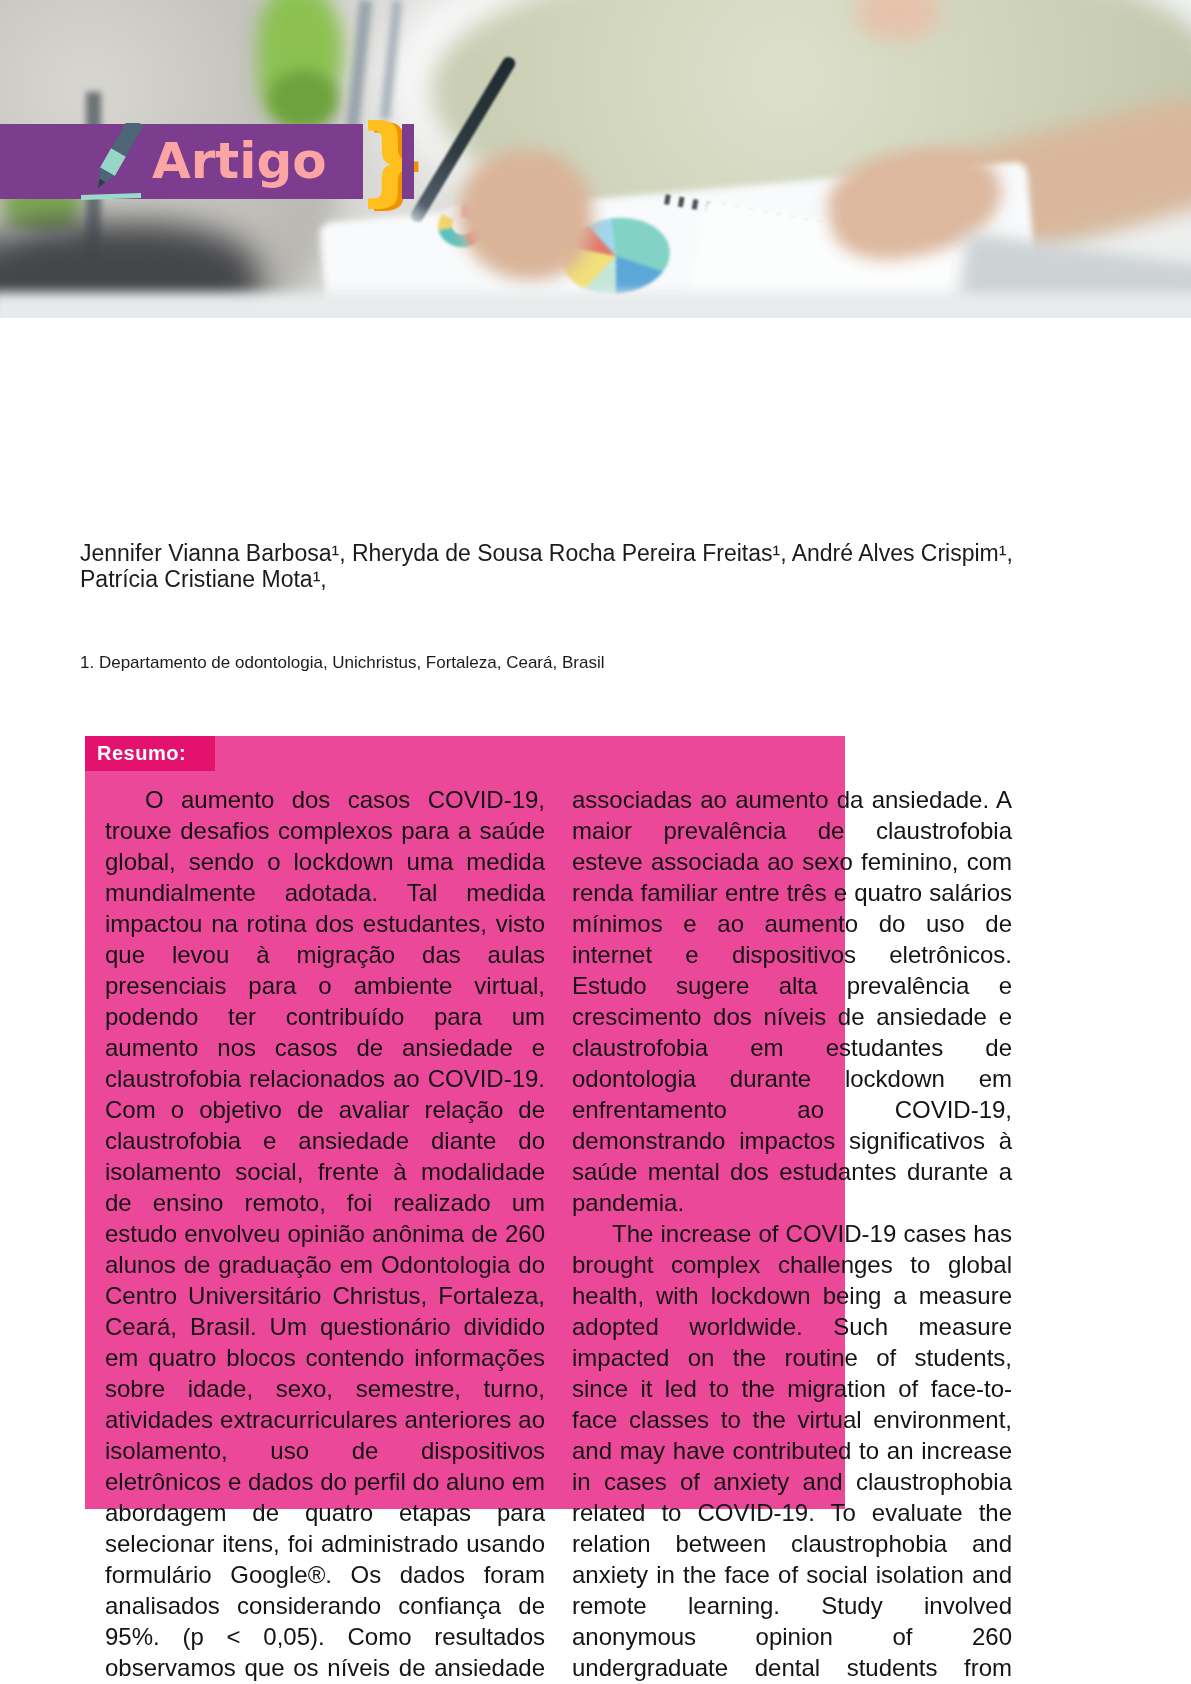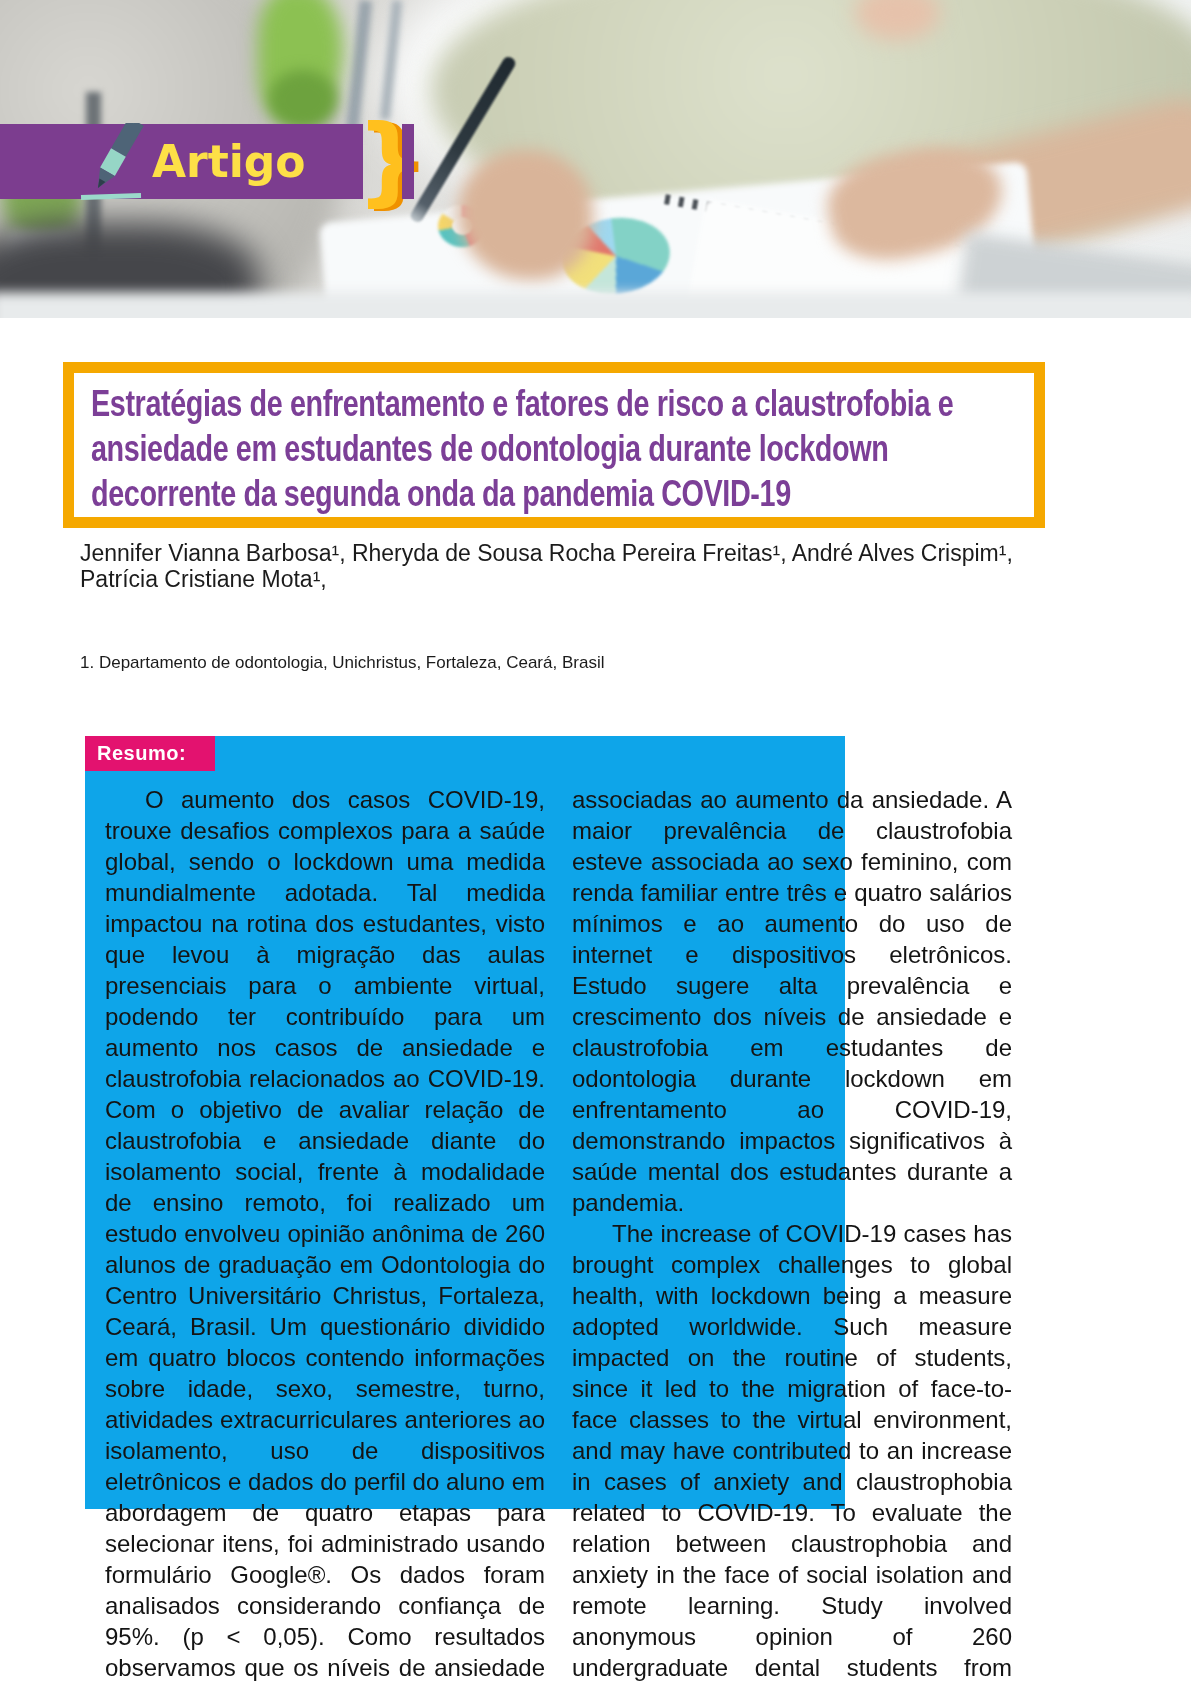--- a/index.html
+++ b/index.html
@@ -53,21 +53,21 @@
         background:#45464a;filter:blur(16px);}
   .ph-kbd{left:960px;top:250px;width:260px;height:90px;background:#cdd2d4;filter:blur(8px);transform:rotate(8deg);}
   .ph-desk{left:-10px;top:292px;width:1211px;height:40px;background:#e8ebec;filter:blur(6px);}
   .ph-pots{left:6px;top:232px;width:70px;height:75px;border-radius:8px;background:#e8eaea;filter:blur(6px);}
   .ph-plant-c{left:2px;top:150px;width:80px;height:95px;border-radius:50%;background:#7fa855;filter:blur(9px);}
   .ph-shelf{left:86px;top:92px;width:15px;height:226px;background:#6c7276;filter:blur(3px);}
 
   
   .banner{position:absolute;left:0;top:124px;width:363px;height:75px;background:#7C3D8F;
         display:flex;align-items:center;}
-  .banner-label{color:#fde047;font-weight:bold;font-size:44px;letter-spacing:0;
+  .banner-label{color:#fca5a5;font-weight:bold;font-size:50px;letter-spacing:0;
         font-family:"DejaVu Sans","Liberation Sans",sans-serif;margin-left:152px;line-height:75px;}
   .pen-wrap{position:absolute;left:76px;top:-1px;width:74px;height:78px;}
   .brace{position:absolute;left:356px;top:108px;width:52px;height:108px;
         font-family:"DejaVu Sans","Liberation Sans",sans-serif;
         font-size:96px;line-height:104px;font-weight:bold;color:#FFC01E;
         text-shadow:6px 2px 0 #EF9100;}
   .banner-stub{position:absolute;left:402px;top:124px;width:12px;height:75px;background:#7C3D8F;}
 
   
   .title-box{position:absolute;left:63px;top:362px;width:982px;height:166px;
@@ -76,21 +76,21 @@
         font-size:36px;line-height:45px;letter-spacing:-0.5px;
         width:1180px;transform:scaleX(0.80);transform-origin:0 0;}
 
   
   .authors-block{position:absolute;left:80px;top:540px;width:1005px;}
   .authors-block h3{margin:0 0 4px 0;font-size:19px;font-weight:bold;}
   .authors-block p{margin:0;font-size:23px;line-height:26px;}
   .affiliation{position:absolute;left:80px;top:653px;font-size:17px;margin:0;}
 
   
-  .resumo-box{position:absolute;left:85px;top:736px;width:760px;height:773px;background:#0ea5e9;}
+  .resumo-box{position:absolute;left:85px;top:736px;width:760px;height:773px;background:#ec4899;}
   .resumo-badge{position:absolute;left:0;top:0;height:35px;min-width:104px;background:#E3126F;
         color:#ffffff;font-weight:bold;font-size:20px;line-height:35px;padding:0 14px 0 12px;
         letter-spacing:0.5px;}
   .cols{position:absolute;left:20px;top:48px;width:907px;display:flex;gap:27px;}
   .col{flex:1;}
   .col p{margin:0;font-size:24px;line-height:31px;text-align:justify;color:#141414;
         hyphens:auto;-webkit-hyphens:auto;}
   .indent{text-indent:40px;}
   .indent-sm{text-indent:28px;}
   .abstract-head{text-indent:40px;margin-top:29px !important;font-weight:bold;}
@@ -142,23 +142,20 @@
           </g>
           <rect x="5" y="71" width="60" height="5" fill="#9bd9cb" transform="rotate(-2 35 73)"></rect>
         </svg>
       </span>
       <span class="banner-label">Artigo</span>
     </div>
     <span class="brace">}</span>
     <div class="banner-stub"></div>
   </div>
 
-  <div class="title-box">
-    <h1>Estratégias de enfrentamento e fatores de risco a claustrofobia e ansiedade em estudantes de odontologia durante lockdown decorrente da segunda onda da pandemia COVID-19</h1>
-  </div>
 
   <div class="authors-block">
     <p>Jennifer Vianna Barbosa¹, Rheryda de Sousa Rocha Pereira Freitas¹, André Alves Crispim¹, Patrícia Cristiane Mota¹,</p>
   </div>
   <p class="affiliation">1. Departamento de odontologia, Unichristus, Fortaleza, Ceará, Brasil</p>
 
   <div class="resumo-box">
     <div class="resumo-badge">
       <span>Resumo:</span>
     </div>

